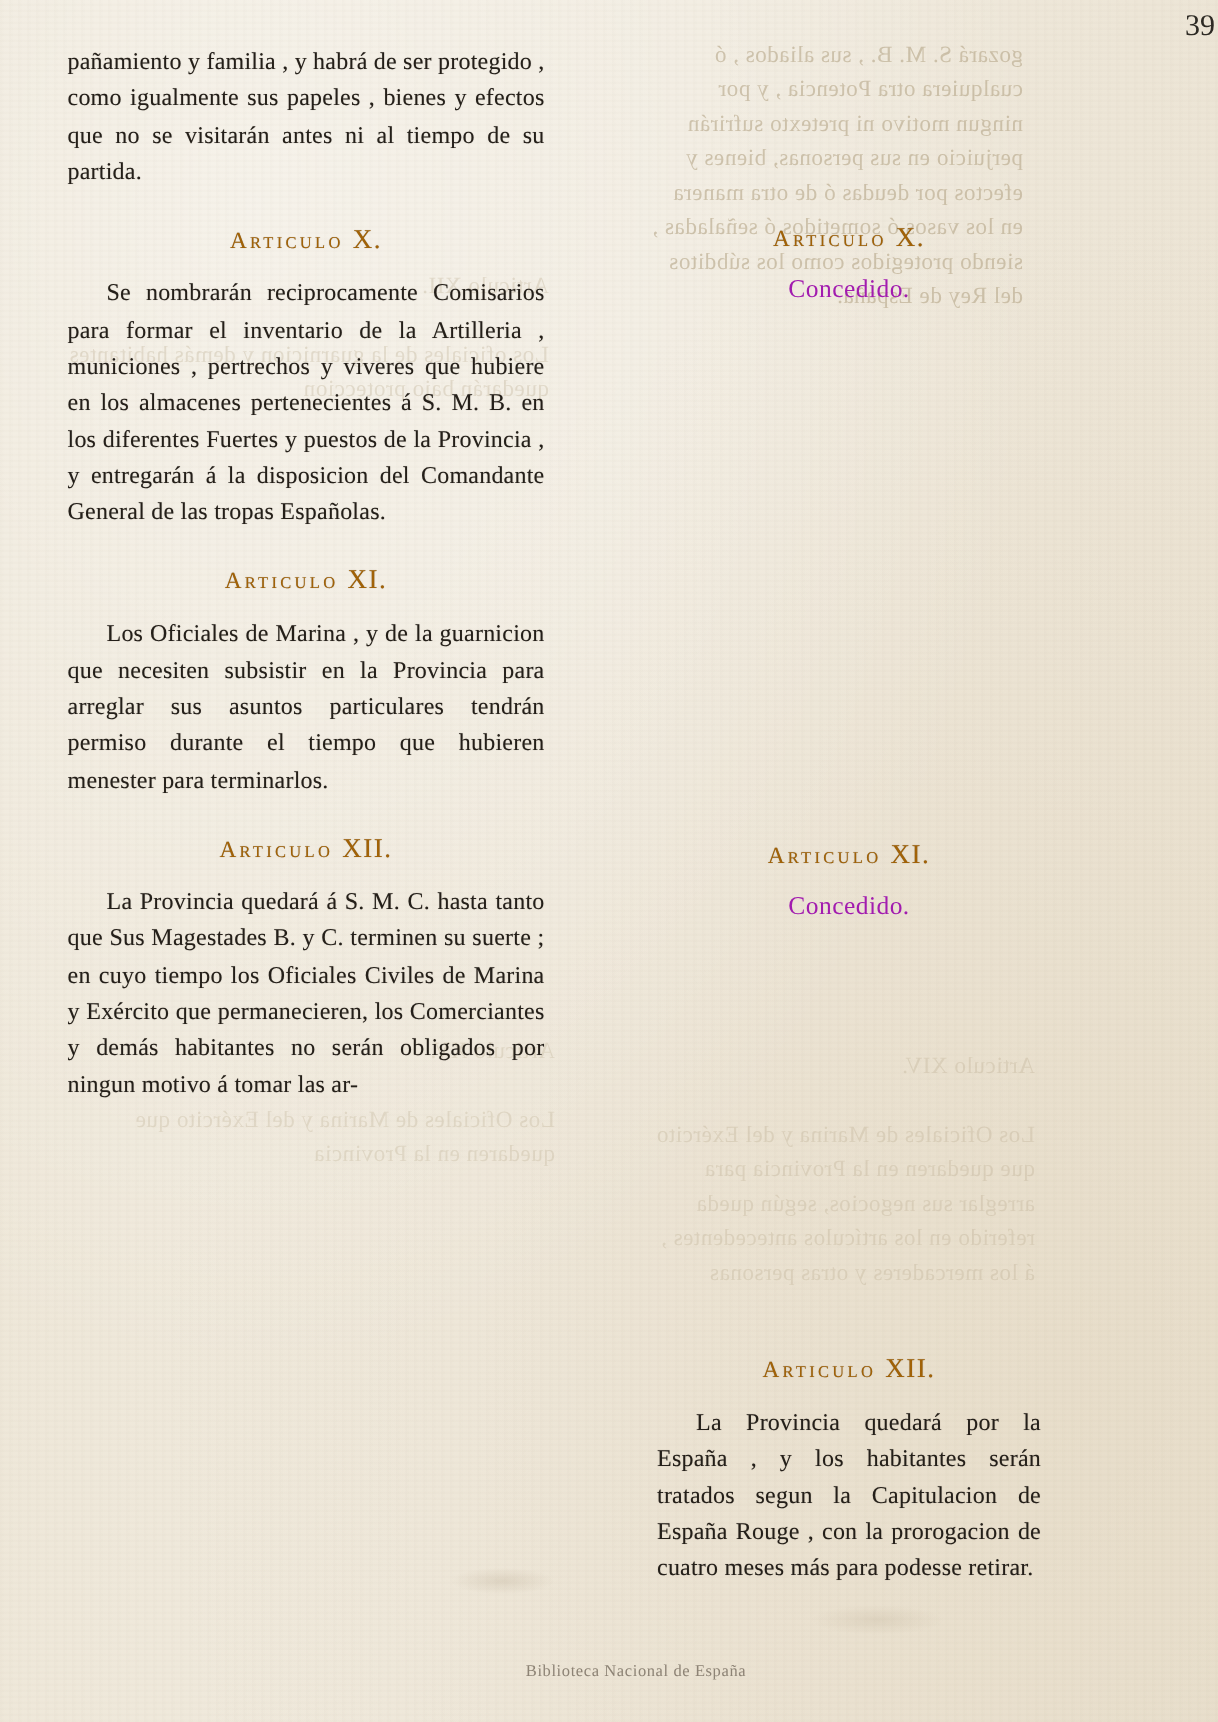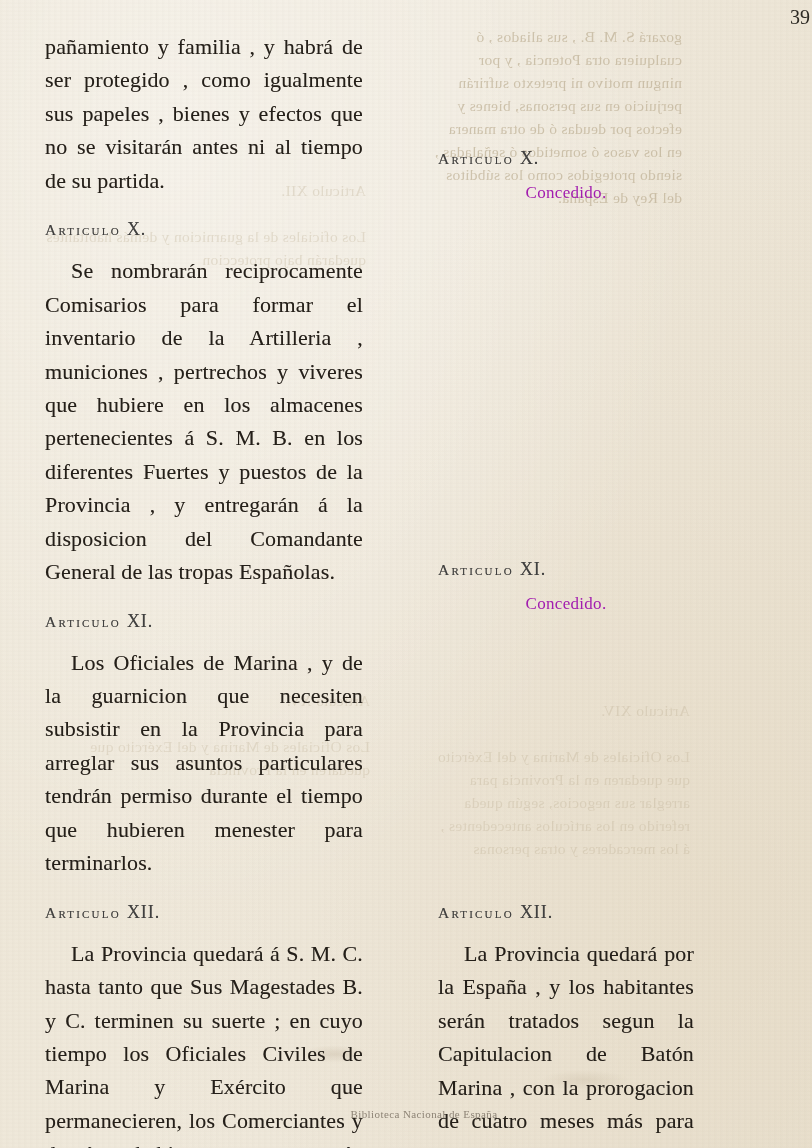--- a/index.html
+++ b/index.html
@@ -97,37 +97,38 @@
   }
   .col {
     position: absolute;
     top: 30px;
     color: #241f19;
   }
   .col-left  { left: 45px;  width: 318px; }
   .col-right { left: 438px; width: 256px; }
 
   .para {
-    font-size: 22px;
+    font-size: 16px;
     line-height: 1.52;
     text-align: justify;
     text-justify: inter-word;
     margin: 0 0 4px 0;
     letter-spacing: .15px;
     color: #241f19;
     text-shadow: 0 0 .6px rgba(40,32,22,.35);
   }
   .para.indent { text-indent: 26px; }
   .para.first  { text-indent: 0; }
 
   .heading {
     font-size: 15.5px;
     letter-spacing: 2.2px;
+    text-align: center;
     margin: 22px 0 14px 0;
-    color: #404040;
+    color: #a16207;
     font-variant: small-caps;
     text-shadow: 0 0 .6px rgba(40,32,22,.4);
   }
   .heading .big { font-size: 18px; letter-spacing: 1px; }
 
   .answer {
     font-size: 17px;
     text-align: center;
     margin: 6px 0 0 0;
     color: #a21caf;
@@ -229,20 +230,20 @@
       <p class="answer">Concedido.</p>
 
       <div class="spacer-xl"></div>
       <div class="spacer-xl"></div>
       <div class="spacer-l"></div>
 
       <div class="heading">
         <span>Articulo</span>
         <span class="big">XII.</span>
       </div>
-      <p class="para indent">La Provincia quedará por la España , y los habitantes serán tratados segun la Capitulacion de Batón Marina , con la prorogacion de cuatro meses más para podesse retirar.</p>
+      <p class="para indent">La Provincia quedará por la España , y los habitantes serán tratados segun la Capitulacion de España Rouge , con la prorogacion de cuatro meses más para podesse retirar.</p>
 
     </div>
 
     <div class="footer">Biblioteca Nacional de España</div>
 
   </div>
 </div>
 
 </body></html>

